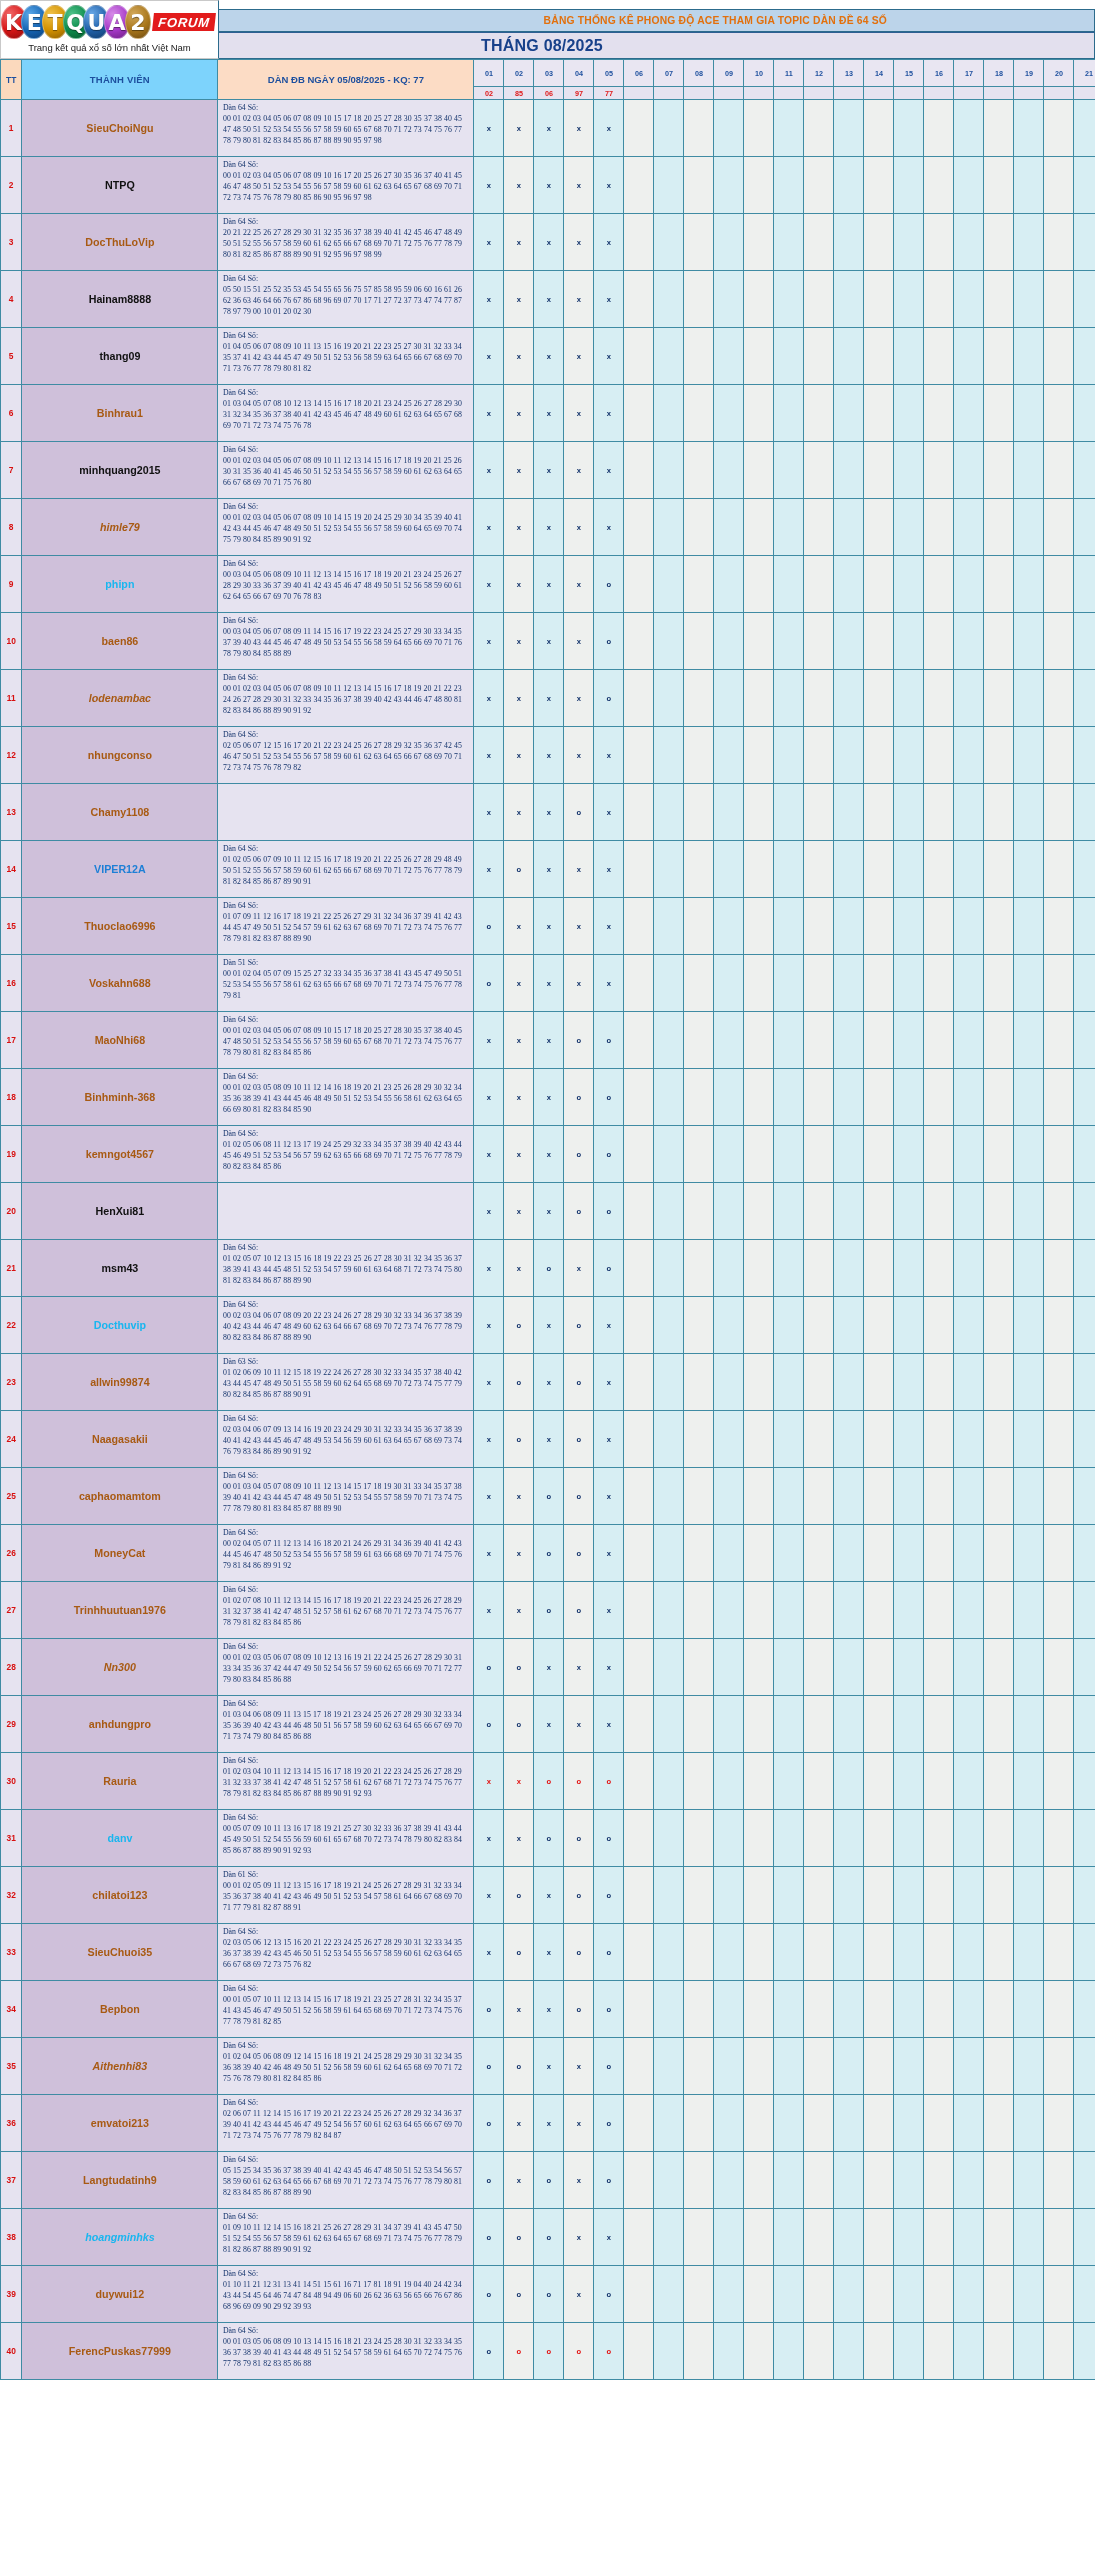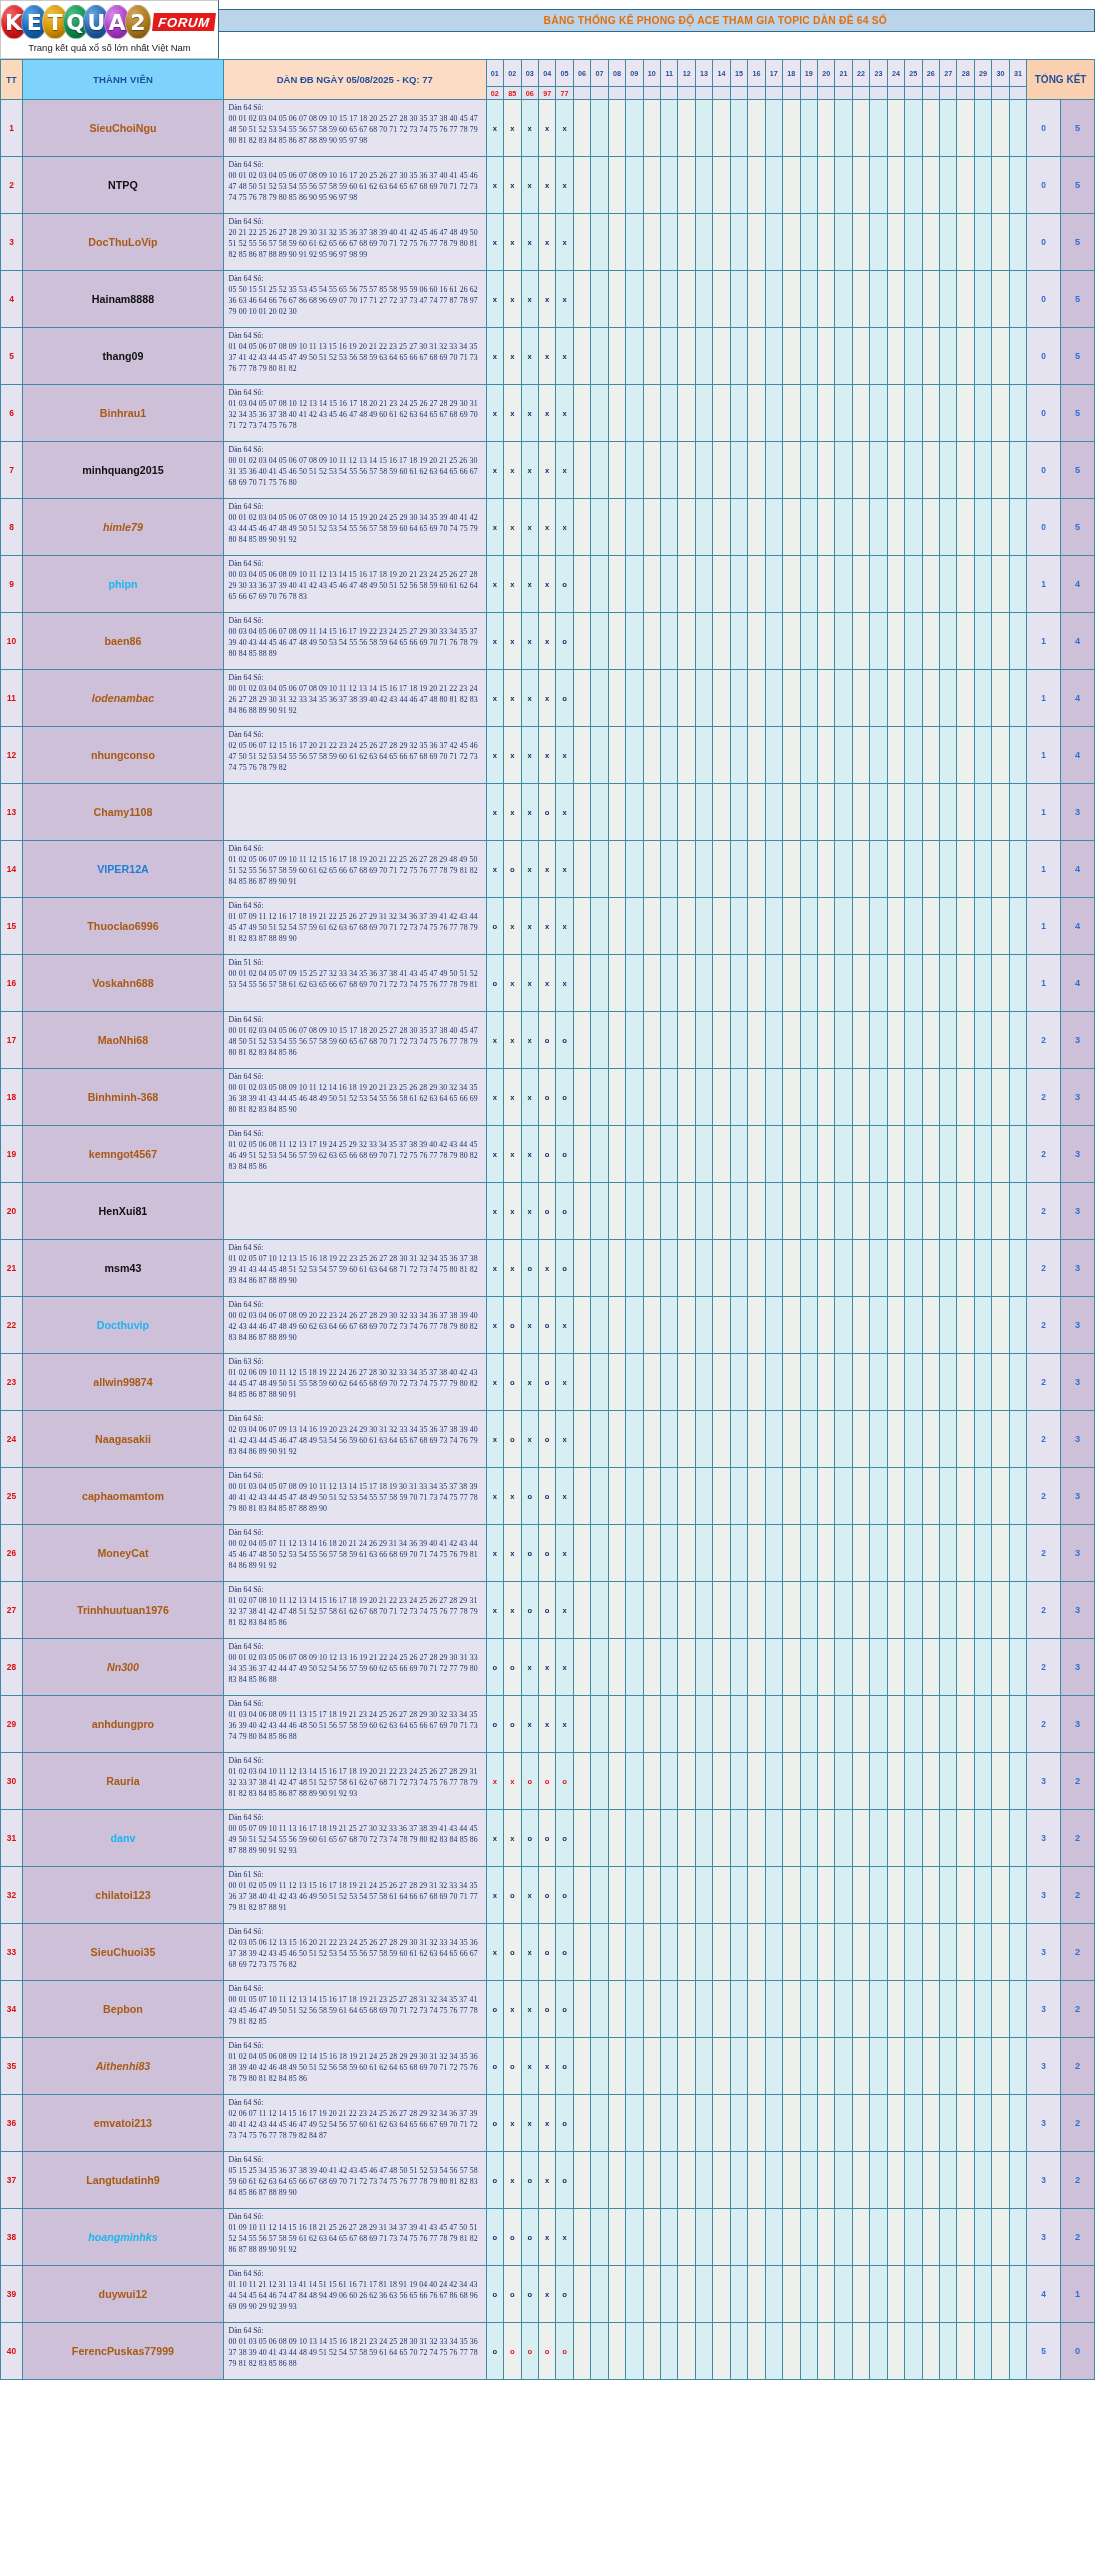--- a/index.html
+++ b/index.html
@@ -66,21 +66,21 @@
     font-family:"Liberation Sans", sans-serif; padding-right:229px;
   }
 
   
   table.grid { border-collapse:collapse; width:1095px; table-layout:fixed; }
   table.grid td, table.grid th { border:0.8px solid #3f8ba3; padding:0; }
 
   thead th.h-tt      { width:21.4px;  background:#fbd9bd; color:#1d4f9e; font-size:8.4px; font-weight:bold; }
   thead th.h-member  { width:196px; background:#7dd3fc; color:#1d4f9e; font-size:9.5px; font-weight:bold; letter-spacing:0.2px;}
   thead th.h-dan     { width:256px; background:#fcdcc5; color:#1d4f9e; font-size:9.5px; font-weight:bold; }
-  thead th.h-day     { width:17px;  background:#e9e6f2; color:#1d4f9e; font-size:7.2px; font-weight:bold; }
+  thead th.h-day     { width:30px;  background:#e9e6f2; color:#1d4f9e; font-size:7.2px; font-weight:bold; }
   thead th.h-total   { width:66px;  background:#fbd0b0; color:#1d4f9e; font-size:10px; font-weight:bold; }
   thead td.r-res     { background:#e6e3f0; color:#e01717; font-size:7.2px; font-weight:bold; text-align:center; height:13px; }
   thead tr.daysrow th, thead tr.daysrow td { text-align:center; }
 
   .hdr-grp { height:40px; vertical-align:middle; text-align:center; }
 
   tbody td.c-tt {
     width:21.4px; background:#e6e3f0; color:#d80f0f; font-size:8.4px;
     font-weight:bold; text-align:center; vertical-align:middle;
   }
@@ -136,20 +136,23 @@
         <span class="bubble b7">2</span>
         <span class="forum-tag">FORUM</span>
       </div>
       <div class="slogan">Trang kết quả xổ số lớn nhất Việt Nam</div>
     </div>
 
     <div class="bannerwrap">
       <div class="banner-top">
         <span class="banner-title">BẢNG THỐNG KÊ PHONG ĐỘ ACE THAM GIA TOPIC DÀN ĐỀ 64 SỐ</span>
       </div>
+      <div class="banner-bot">
+        <span class="month-title">THÁNG 08/2025</span>
+      </div>
     </div>
   </div>
 
   <table class="grid">
     <thead>
       <tr>
         <th class="h-tt hdr-grp" rowspan="2">TT</th>
         <th class="h-member hdr-grp" rowspan="2">THÀNH VIÊN</th>
         <th class="h-dan hdr-grp" rowspan="2">DÀN ĐB NGÀY 05/08/2025 - KQ: 77</th>
         <th class="h-day">01</th>

